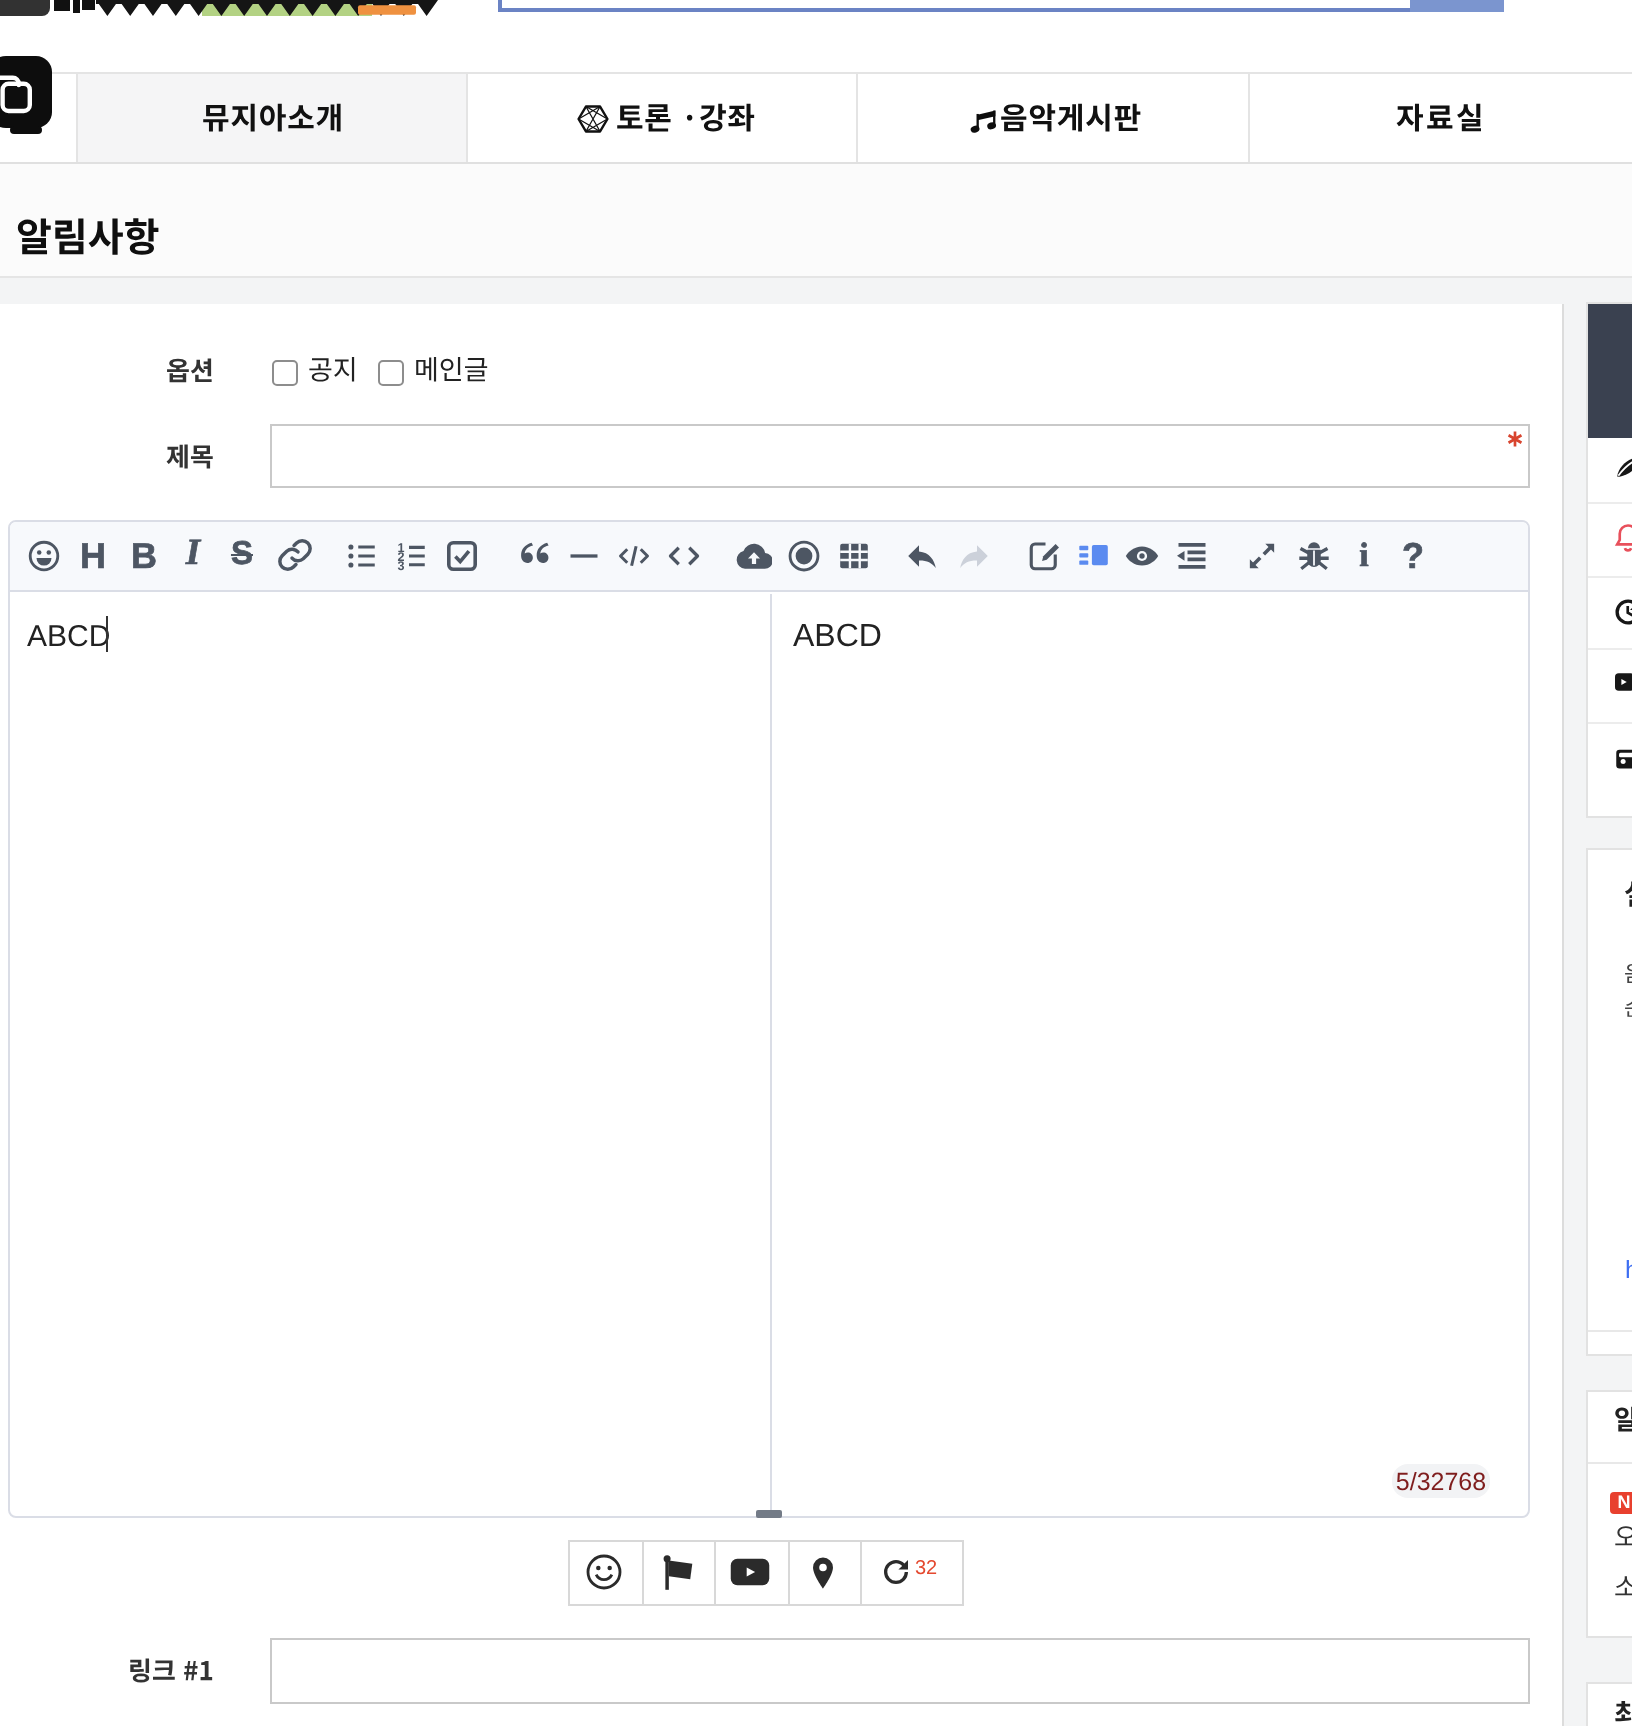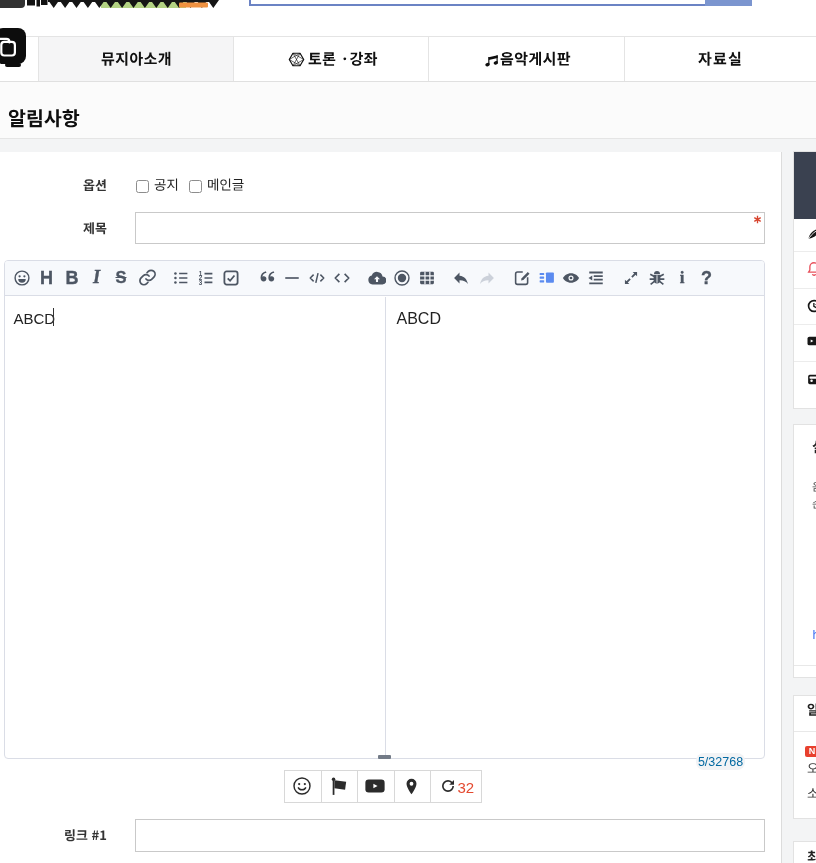--- a/index.html
+++ b/index.html
@@ -215,21 +215,21 @@
       </g>
       <path d="M12 2.8a4 4 0 0 1 4 4H8a4 4 0 0 1 4-4z" fill="#4d5663"></path>
       <path d="M7.5 7.8h9v7a4.5 4.5 0 0 1-9 0z" fill="#4d5663"></path>
       <path d="M12 8.3v10" stroke="#f7f9fc" stroke-width="1.2"></path>
     </svg>
     <div class="abs" style="left:670px;top:265.5px;width:24px;height:24px;display:flex;align-items:center;justify-content:center;font-family:'Liberation Serif',serif;font-weight:700;font-size:17px;color:#4d5663;line-height:1;-webkit-text-stroke:0.35px #4d5663">i</div>
     <div class="abs" style="left:694.5px;top:265.5px;width:24px;height:24px;display:flex;align-items:center;justify-content:center;font-family:'Liberation Sans',sans-serif;font-weight:700;font-size:18px;color:#4d5663;line-height:1;-webkit-text-stroke:0.35px #4d5663">?</div>
     <div class="abs" style="left:13.5px;top:308.5px;font-size:15px;color:#222;font-family:'Liberation Sans',sans-serif;line-height:19px">ABCD</div>
     <div class="abs" style="left:52.5px;top:308px;width:1.4px;height:17.5px;background:#333"></div>
     <div class="abs" style="left:396.5px;top:309px;font-size:16px;color:#222;line-height:20px">ABCD</div>
-    <div class="abs" style="left:696px;top:753px;width:49px;height:17px;background:#f2f3f5;border-radius:8px;display:flex;align-items:center;justify-content:center;font-size:12.5px;color:#0369a1">5/32768</div>
+    <div class="abs" style="left:696px;top:732px;width:49px;height:17px;background:#f2f3f5;border-radius:8px;display:flex;align-items:center;justify-content:center;font-size:12.5px;color:#7f1d1d">5/32768</div>
     <div class="abs" style="left:377.8px;top:755.3px;width:13px;height:4px;background:#737b87;border-radius:1px"></div>
     <div class="abs" style="left:283.8px;top:769.7px;width:197.9px;height:33.5px;background:#fff;border:1px solid #d8d8d8"></div>
     <div class="abs" style="left:320.6px;top:769.7px;width:1px;height:33.5px;background:#d8d8d8"></div>
     <div class="abs" style="left:357.4px;top:769.7px;width:1px;height:33.5px;background:#d8d8d8"></div>
     <div class="abs" style="left:393.5px;top:769.7px;width:1px;height:33.5px;background:#d8d8d8"></div>
     <div class="abs" style="left:429.7px;top:769.7px;width:1px;height:33.5px;background:#d8d8d8"></div>
     <svg class="abs" style="left:292.2px;top:776.4px" width="20" height="20" viewBox="0 0 24 24">
       <circle cx="12" cy="12" r="9.6" fill="none" stroke="#2b2b2b" stroke-width="1.7"></circle>
       <circle cx="8.6" cy="9.6" r="1.35" fill="#2b2b2b"></circle>
       <circle cx="15.4" cy="9.6" r="1.35" fill="#2b2b2b"></circle>
@@ -243,21 +243,21 @@
     <svg class="abs" style="left:362.4px;top:775.4px" width="26" height="22" viewBox="0 0 24 24">
       <rect x="1.5" y="4.8" width="21" height="14.4" rx="3.6" fill="#2b2b2b"></rect>
       <path d="M10.2 9.5v5l4.6-2.5z" fill="#fff"></path>
     </svg>
     <svg class="abs" style="left:402.1px;top:775.9px" width="19" height="21" viewBox="0 0 24 24">
       <path d="M12 2.2a6.3 6.3 0 0 0-6.3 6.3c0 4.7 6.3 13.3 6.3 13.3s6.3-8.6 6.3-13.3A6.3 6.3 0 0 0 12 2.2zm0 8.7a2.4 2.4 0 1 1 0-4.8 2.4 2.4 0 0 1 0 4.8z" fill="#2b2b2b"></path>
     </svg>
     <svg class="abs" style="left:438.5px;top:777.4px" width="18" height="18" viewBox="0 0 24 24">
       <path d="M17.65 6.35A7.96 7.96 0 0 0 12 4a8 8 0 1 0 8 8h-2.2a5.8 5.8 0 1 1-5.8-5.8c1.6 0 3.05.67 4.1 1.73L13.6 10.4H20V4z" fill="#2b2b2b"></path>
     </svg>
-    <div class="abs" style="left:457.5px;top:778.5px;font-size:15px;color:#e4492f">32</div>
+    <div class="abs" style="left:457.5px;top:778.5px;font-size:10px;color:#e4492f">32</div>
     <div style="position:absolute;left:64.1px;top:825.4px">
       <svg width="44" height="20" viewBox="0 -15.1 44 20" style="display:block">
         <path d="M8.79 -10.87H10.53V-3.57H8.79ZM1.15 -5.45H2.19Q3.37 -5.45 4.31 -5.47Q5.25 -5.49 6.09 -5.57Q6.94 -5.64 7.80 -5.78L7.99 -4.41Q7.11 -4.26 6.23 -4.18Q5.36 -4.10 4.38 -4.08Q3.40 -4.05 2.19 -4.05H1.15ZM1.13 -10.17H6.68V-6.51H2.85V-4.67H1.15V-7.79H4.97V-8.79H1.13ZM6.48 -3.36Q8.39 -3.36 9.50 -2.77Q10.61 -2.18 10.61 -1.10Q10.61 -0.02 9.50 0.56Q8.39 1.16 6.48 1.16Q4.57 1.16 3.47 0.56Q2.37 -0.03 2.37 -1.10Q2.37 -2.18 3.47 -2.77Q4.57 -3.36 6.48 -3.36ZM6.48 -2.02Q5.69 -2.02 5.16 -1.92Q4.62 -1.82 4.35 -1.62Q4.08 -1.42 4.08 -1.10Q4.08 -0.78 4.35 -0.57Q4.62 -0.37 5.16 -0.27Q5.69 -0.17 6.48 -0.17Q7.27 -0.17 7.80 -0.27Q8.34 -0.37 8.61 -0.57Q8.88 -0.78 8.88 -1.10Q8.88 -1.42 8.61 -1.62Q8.34 -1.82 7.80 -1.92Q7.27 -2.02 6.48 -2.02Z M13.71 -9.83H21.30V-8.45H13.71ZM12.49 -1.67H23.38V-0.26H12.49ZM20.57 -9.83H22.27V-8.44Q22.27 -7.56 22.25 -6.67Q22.23 -5.78 22.11 -4.75Q22.00 -3.71 21.71 -2.40L20.00 -2.55Q20.29 -3.77 20.41 -4.78Q20.52 -5.79 20.55 -6.69Q20.57 -7.59 20.57 -8.44ZM20.93 -6.53V-5.26L13.58 -4.89L13.36 -6.28Z M28.84 0.0 29.18 -2.82H28.06V-4.06H29.32L29.55 -5.84H28.36V-7.08H29.70L30.02 -9.58H31.13L30.83 -7.08H32.47L32.79 -9.58H33.91L33.61 -7.08H34.78V-5.84H33.46L33.23 -4.06H34.49V-2.82H33.08L32.75 0.0H31.61L31.95 -2.82H30.32L29.97 0.0ZM30.45 -4.06H32.09L32.31 -5.84H30.67Z M36.29 0.0V-1.55H38.37V-7.63H36.61V-8.82Q37.34 -8.95 37.87 -9.14Q38.39 -9.33 38.86 -9.63H40.27V-1.55H42.08V0.0Z" fill="#333"></path>
       </svg>
     </div>
     <div class="abs" style="left:135px;top:818.5px;width:630px;height:33px;border:1px solid #c9c9c9;background:#fff"></div>
     <div class="abs" style="left:792.5px;top:151px;width:30px;height:258.4px;background:#fff;border:1px solid #e2e2e2"></div>
     <div class="abs" style="left:793.5px;top:152px;width:28px;height:66.5px;background:#3a4150"></div>
     <div class="abs" style="left:793.5px;top:251px;width:28px;height:1px;background:#ececec"></div>
     <div class="abs" style="left:793.5px;top:287.5px;width:28px;height:1px;background:#ececec"></div>

